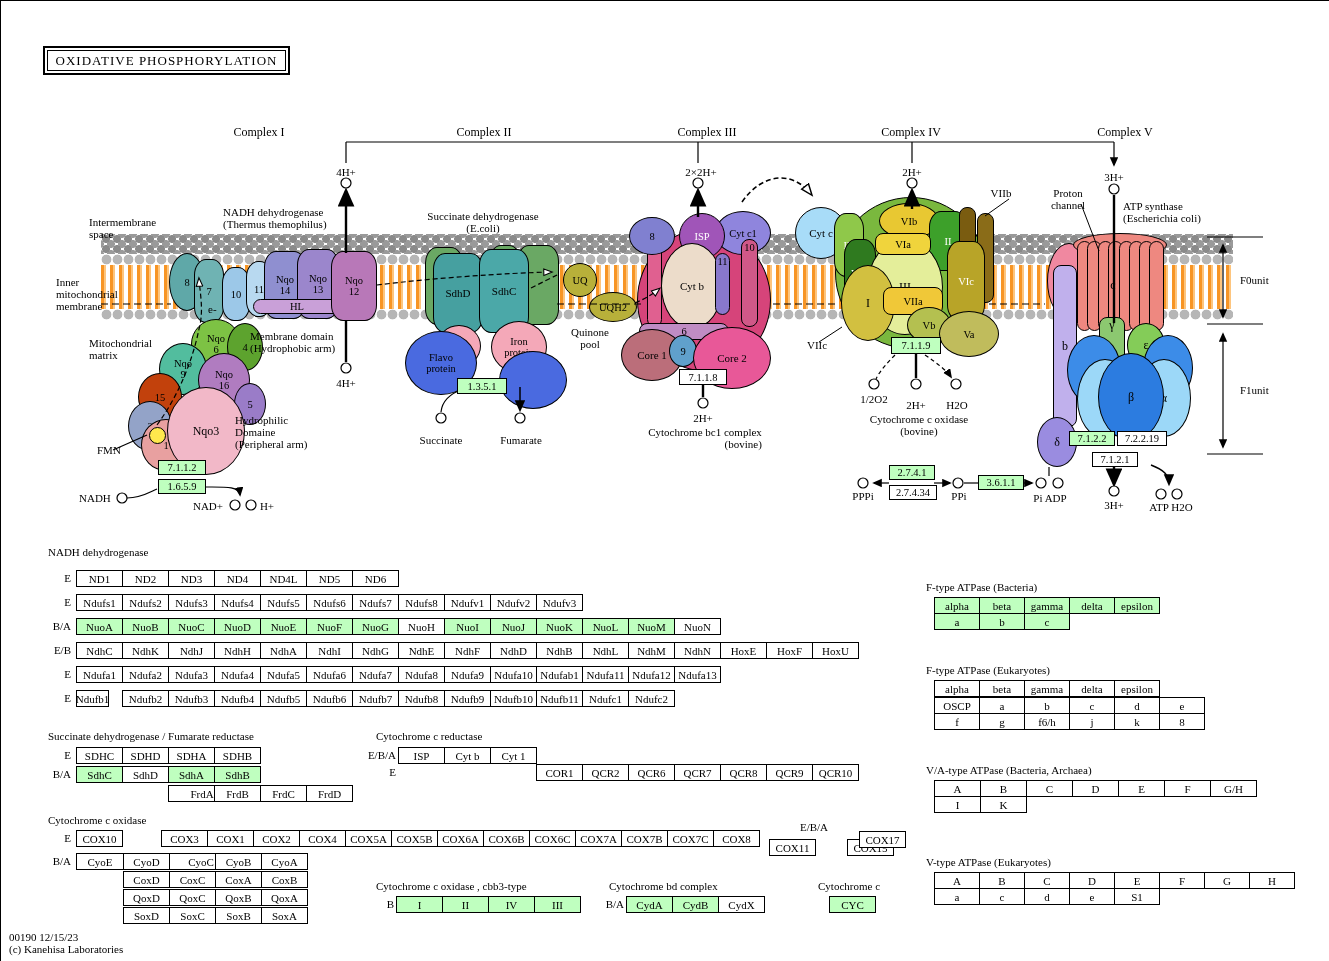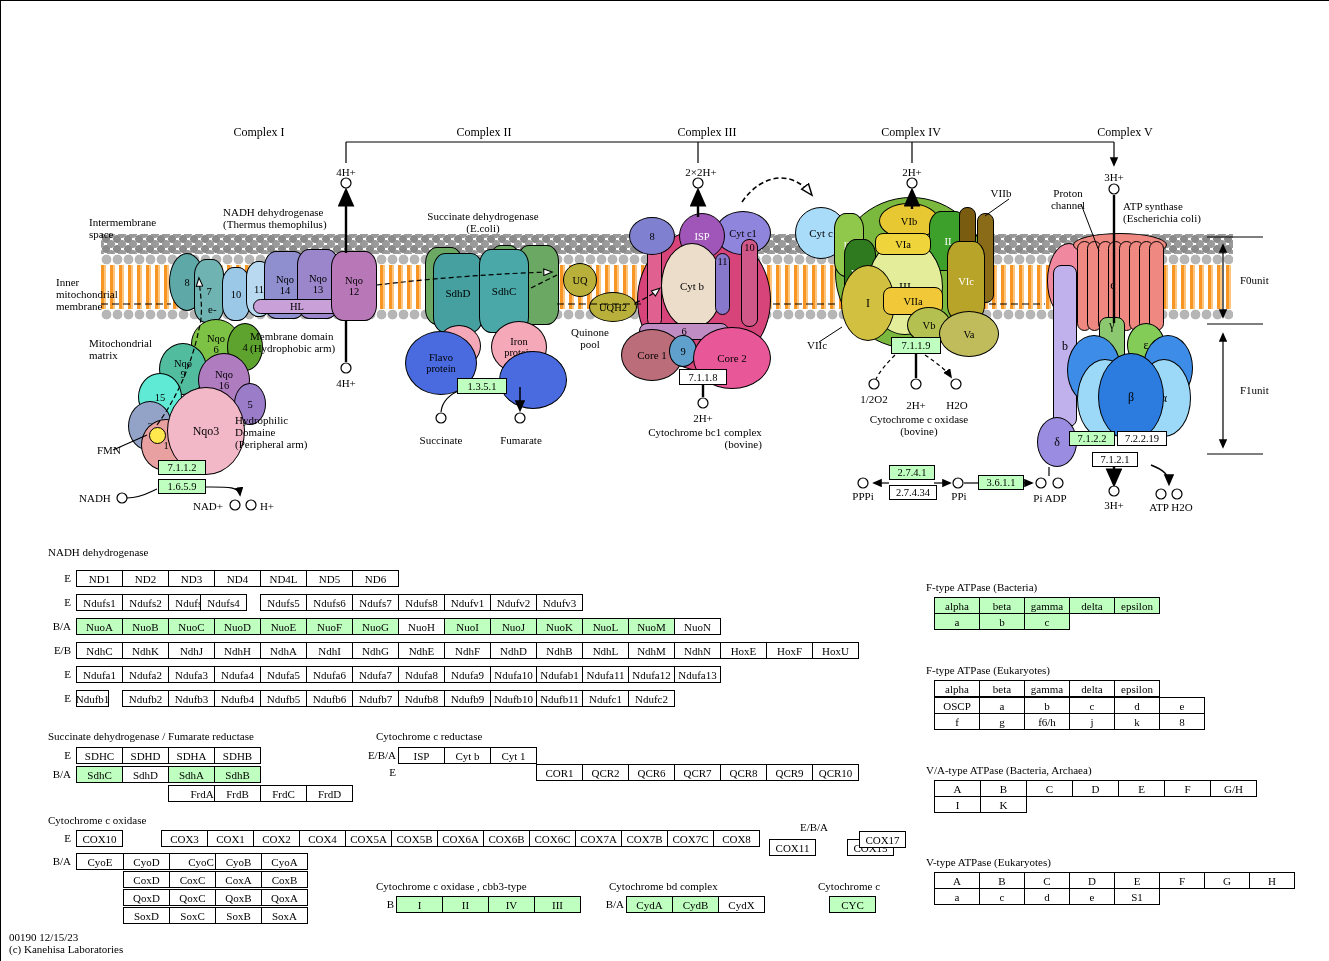--- a/index.html
+++ b/index.html
@@ -24,20 +24,23 @@
             border:2px solid #000;background:#fff;display:flex;align-items:center;justify-content:center}
   .titlebox .inner{border:1px solid #000;width:237px;height:19px;display:flex;align-items:center;
             justify-content:center;font-size:13px;letter-spacing:1px}
   .footer{position:absolute;z-index:3;font-size:11px;line-height:12px}
 </style>
 </head>
 <body>
 
 <div class="page">
 
+  <div class="titlebox">
+    <div class="inner">OXIDATIVE  PHOSPHORYLATION</div>
+  </div>
 
   <div class="band" style="left:100px;top:233px;width:1132px;height:20px;
               background:radial-gradient(circle at 5px 5px,#8a8a8a 3.6px,transparent 4.2px) 0 0/11px 10px,
                          radial-gradient(circle at 5px 5px,#9a9a9a 3.6px,transparent 4.2px) 5px 5px/11px 10px;"></div>
   <div class="band" style="left:100px;top:253px;width:1132px;height:11px;
               background:radial-gradient(circle at 5.5px 5.5px,#b6b6b6 4.6px,transparent 5.2px) 0 0/11px 11px;"></div>
   <div class="band" style="left:100px;top:264px;width:1132px;height:44px;
               background:repeating-linear-gradient(90deg,#f79525 0 3px,#fdc57e 3px 5px,#fff 5px 9px);"></div>
   <div class="band" style="left:100px;top:308px;width:1132px;height:11px;
               background:radial-gradient(circle at 5.5px 5.5px,#b6b6b6 4.6px,transparent 5.2px) 0 0/11px 11px;"></div>
@@ -54,21 +57,21 @@
       <div class="shape" style="left: 252px; top: 298px; width: 86px; height: 13px; background: rgb(201, 160, 216); border-radius: 8px; color: rgb(0, 0, 0);">HL</div>
       <div class="shape" style="left: 330px; top: 250px; width: 44px; height: 68px; background: rgb(184, 120, 184); border-radius: 12px / 16px; color: rgb(0, 0, 0);">Nqo
 12</div>
       <div class="shape" style="left: 190px; top: 318px; width: 48px; height: 48px; background: rgb(125, 194, 68); border-radius: 50%; color: rgb(0, 0, 0);">Nqo
 6</div>
       <div class="shape" style="left: 226px; top: 322px; width: 34px; height: 46px; background: rgb(93, 163, 46); border-radius: 50%; color: rgb(0, 0, 0);">4</div>
       <div class="shape" style="left: 158px; top: 342px; width: 46px; height: 50px; background: rgb(82, 189, 158); border-radius: 50%; color: rgb(0, 0, 0);">Nqo
 9</div>
       <div class="shape" style="left: 197px; top: 352px; width: 50px; height: 52px; background: rgb(176, 124, 192); border-radius: 50%; color: rgb(0, 0, 0);">Nqo
 16</div>
-      <div class="shape" style="left: 137px; top: 372px; width: 42px; height: 46px; background: #5eead4; border-radius: 50%; color: rgb(0, 0, 0);">15</div>
+      <div class="shape" style="left: 137px; top: 372px; width: 42px; height: 46px; background: #c2410c; border-radius: 50%; color: rgb(0, 0, 0);">15</div>
       <div class="shape" style="left: 233px; top: 382px; width: 30px; height: 40px; background: rgb(154, 124, 200); border-radius: 50%; color: rgb(0, 0, 0);">5</div>
       <div class="shape" style="left: 127px; top: 400px; width: 42px; height: 48px; background: rgb(147, 163, 200); border-radius: 50%; color: rgb(0, 0, 0);">2</div>
       <div class="shape" style="left: 140px; top: 418px; width: 48px; height: 50px; background: rgb(232, 160, 160); border-radius: 50%; color: rgb(0, 0, 0);">1</div>
       <div class="shape" style="left: 166px; top: 386px; width: 76px; height: 86px; background: rgb(242, 184, 200); border-radius: 50%; color: rgb(0, 0, 0); font-size: 12px;">Nqo3</div>
       <div class="shape" style="left: 148px; top: 426px; width: 15px; height: 15px; background: rgb(255, 232, 77); border-radius: 50%; color: rgb(0, 0, 0);"></div>
       <div class="shape" style="left: 424px; top: 246px; width: 36px; height: 76px; background: rgb(106, 168, 100); border-radius: 12px / 16px; color: rgb(0, 0, 0);"></div>
       <div class="shape" style="left: 516px; top: 244px; width: 40px; height: 78px; background: rgb(106, 168, 100); border-radius: 12px / 16px; color: rgb(0, 0, 0);"></div>
       <div class="shape" style="left: 488px; top: 244px; width: 30px; height: 72px; background: rgb(106, 168, 100); border-radius: 12px / 16px; color: rgb(0, 0, 0);"></div>
       <div class="shape" style="left: 432px; top: 252px; width: 48px; height: 78px; background: rgb(70, 160, 160); border-radius: 12px / 16px; color: rgb(0, 0, 0); font-size: 11px;">SdhD</div>
       <div class="shape" style="left: 478px; top: 248px; width: 48px; height: 82px; background: rgb(75, 168, 168); border-radius: 12px / 16px; color: rgb(0, 0, 0); font-size: 11px;">SdhC</div>
@@ -301,21 +304,21 @@
       <div class="cell" style="left: 121px; top: 569px; width: 47px;">ND2</div>
       <div class="cell" style="left: 167px; top: 569px; width: 47px;">ND3</div>
       <div class="cell" style="left: 213px; top: 569px; width: 47px;">ND4</div>
       <div class="cell" style="left: 259px; top: 569px; width: 47px;">ND4L</div>
       <div class="cell" style="left: 305px; top: 569px; width: 47px;">ND5</div>
       <div class="cell" style="left: 351px; top: 569px; width: 47px;">ND6</div>
       <div class="tag" style="left: 20px; top: 595px;">E</div>
       <div class="cell" style="left: 75px; top: 593px; width: 47px;">Ndufs1</div>
       <div class="cell" style="left: 121px; top: 593px; width: 47px;">Ndufs2</div>
       <div class="cell" style="left: 167px; top: 593px; width: 47px;">Ndufs3</div>
-      <div class="cell" style="left: 199px; top: 593px; width: 47px;">Ndufs4</div>
+      <div class="cell" style="left: 213px; top: 593px; width: 47px;">Ndufs4</div>
       <div class="cell" style="left: 259px; top: 593px; width: 47px;">Ndufs5</div>
       <div class="cell" style="left: 305px; top: 593px; width: 47px;">Ndufs6</div>
       <div class="cell" style="left: 351px; top: 593px; width: 47px;">Ndufs7</div>
       <div class="cell" style="left: 397px; top: 593px; width: 47px;">Ndufs8</div>
       <div class="cell" style="left: 443px; top: 593px; width: 47px;">Ndufv1</div>
       <div class="cell" style="left: 489px; top: 593px; width: 47px;">Ndufv2</div>
       <div class="cell" style="left: 535px; top: 593px; width: 47px;">Ndufv3</div>
       <div class="tag" style="left: 20px; top: 619px;">B/A</div>
       <div class="cell g" style="left: 75px; top: 617px; width: 47px;">NuoA</div>
       <div class="cell g" style="left: 121px; top: 617px; width: 47px;">NuoB</div>

